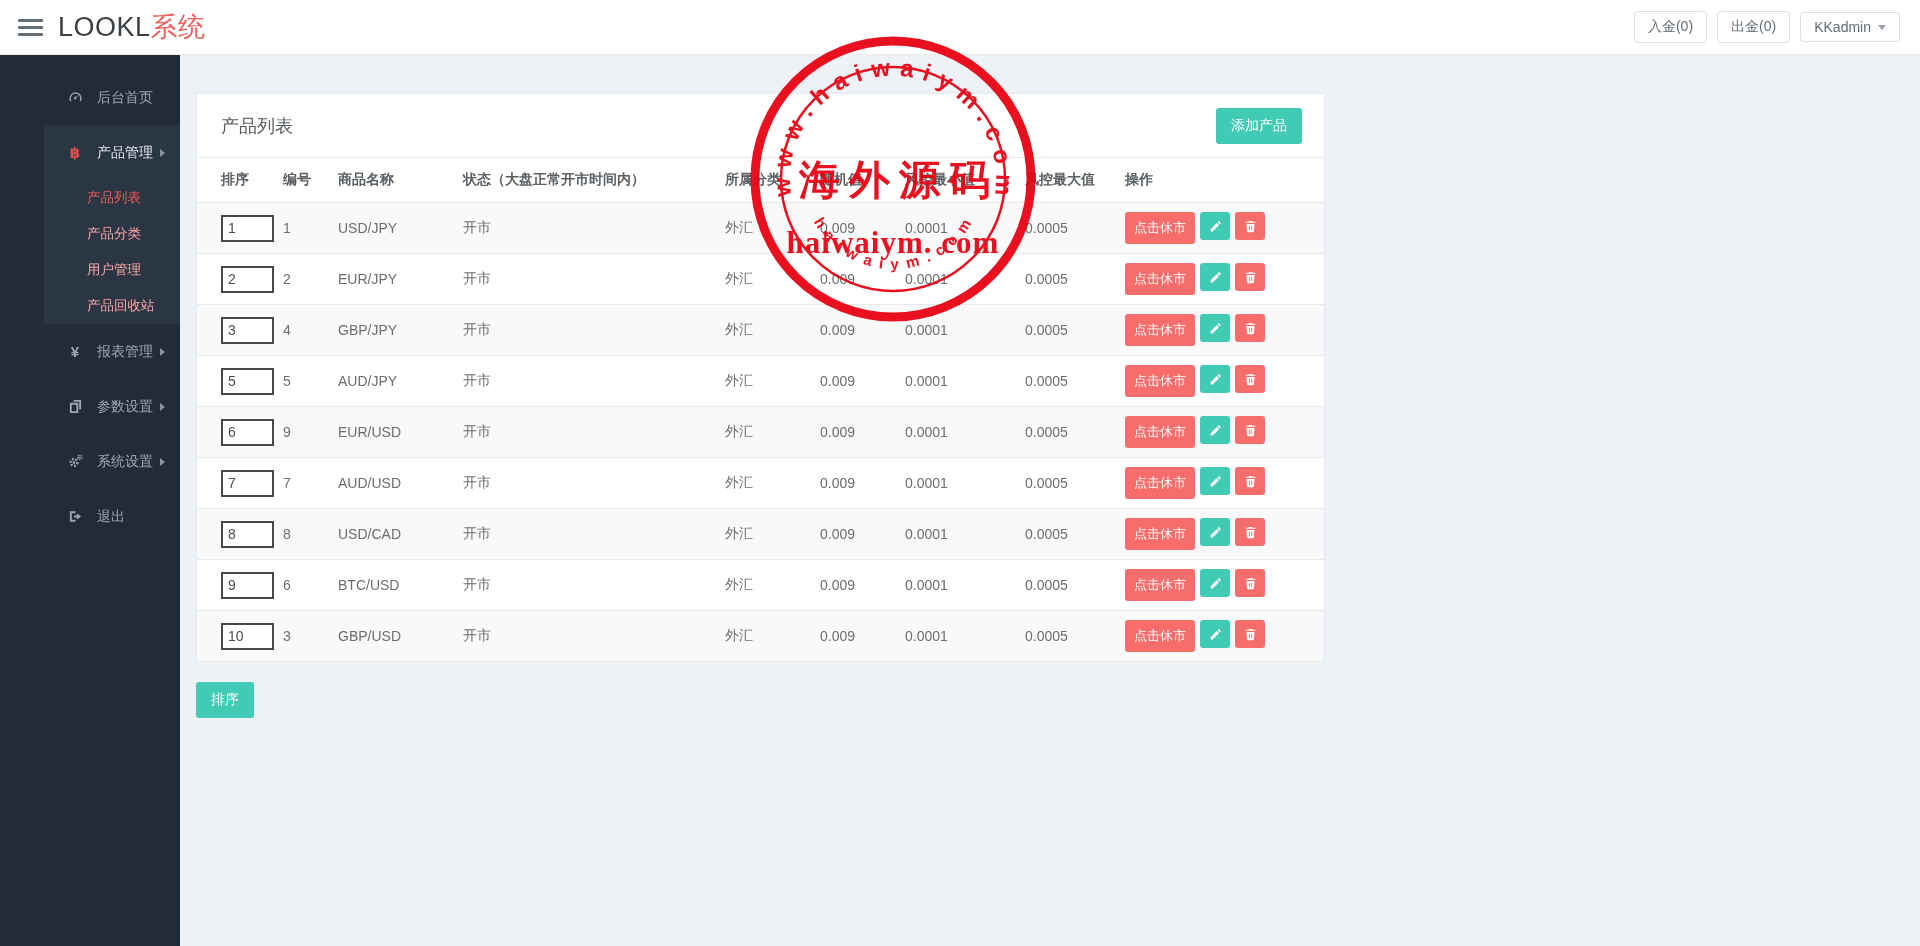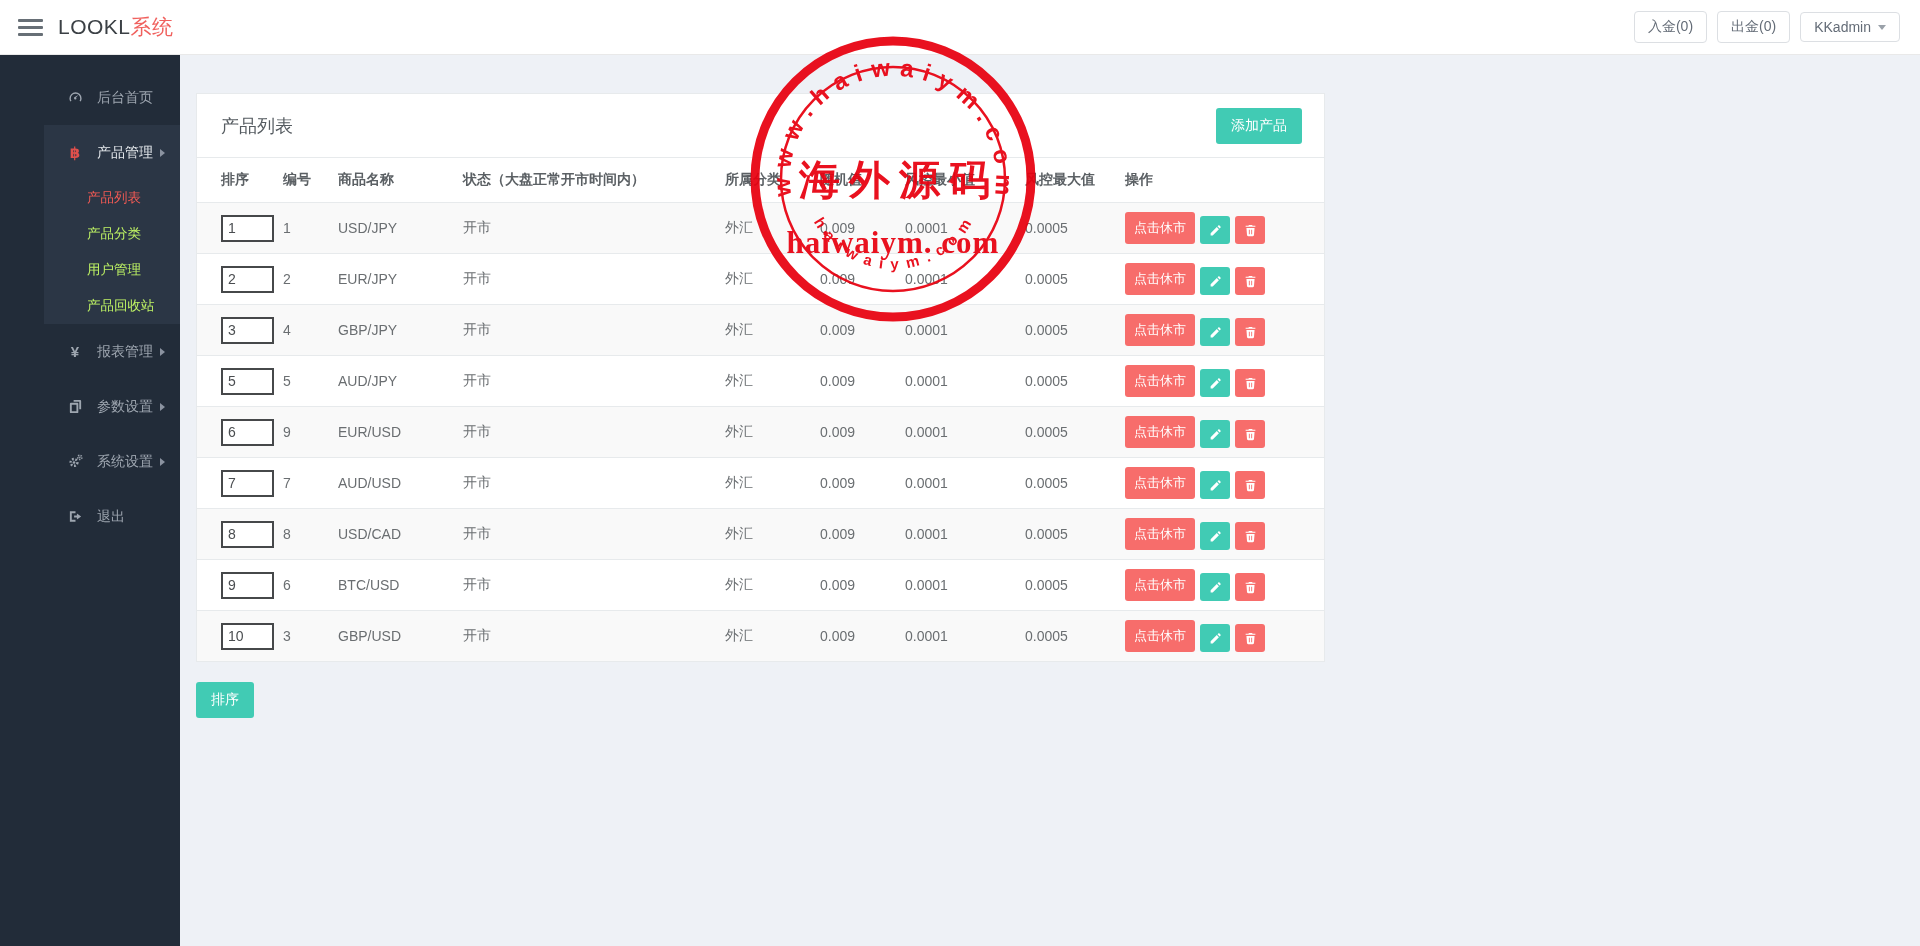--- a/index.html
+++ b/index.html
@@ -5,21 +5,21 @@
   * { margin:0; padding:0; box-sizing:border-box; }
   html,body { width:1920px; height:946px; overflow:hidden; }
   body { font-family:"Liberation Sans","DejaVu Sans",sans-serif; background:#eef1f6; position:relative; }
 
   
   .topbar { position:absolute; top:0; left:0; width:1920px; height:55px; background:#fff;
             border-bottom:1px solid #e9e9e9; display:flex; align-items:center; z-index:5; }
   .hamburger { width:25px; height:17px; margin-left:18px; display:flex; flex-direction:column;
                justify-content:space-between; cursor:pointer; }
   .hamburger span { height:3px; background:#676f76; border-radius:1px; }
-  .logo { margin-left:15px; font-size:21px; color:#3b4045; letter-spacing:.5px; }
+  .logo { margin-left:15px; font-size:27px; color:#3b4045; letter-spacing:.5px; }
   .logo .accent { color:#f0615e; }
   .topbar-right { margin-left:auto; margin-right:20px; display:flex; gap:10px; align-items:center; }
   .tb-btn { border:1px solid #dcdfe3; border-radius:4px; background:#fff; color:#646c77;
             font-size:14px; padding:6px 13px; cursor:pointer; display:flex; align-items:center; gap:7px; }
   .caret-down { width:0; height:0; border-left:4px solid transparent; border-right:4px solid transparent;
                 border-top:5px solid #9aa1a9; display:inline-block; }
 
   
   .sidebar { position:absolute; top:55px; left:0; width:180px; height:891px; background:#222c39; z-index:4; }
   .side-nav { padding-top:15px;padding-left:44px; }
@@ -27,21 +27,21 @@
                color:#9ea6b0; font-size:14px; cursor:pointer; position:relative; }
   .side-item .s-icon { width:20px; display:flex; justify-content:center; align-items:center;
                        margin-right:12px; font-size:14px; }
   .side-item .s-icon svg { width:15px; height:15px; fill:currentColor; }
   .side-group.open { background:#2b3645; }
   .side-group.open > .side-item { color:#e4e8ec; }
   .chev { position:absolute; right:15px; width:0; height:0;
           border-top:4px solid transparent; border-bottom:4px solid transparent;
           border-left:5px solid #8b93a0; }
   .side-sub-item { height:36px; display:flex; align-items:center; padding-left:43px;
-                   color:#bef264; font-size:13.5px; cursor:pointer; }
+                   color:#fca5a5; font-size:13.5px; cursor:pointer; }
   .side-sub-item.active { color:#f25a54; }
 
   
   .main { position:absolute; left:180px; top:55px; width:1740px; height:891px; background:#eef1f6;
           padding:38px 0 0 16px; }
   .card { width:1129px; background:#fff; border:1px solid #e7eaec; }
   .card-head { height:64px; display:flex; align-items:center; padding:0 22px 0 24px;
                border-bottom:1px solid #e7eaec; }
   .card-title { font-size:18px; color:#555b60; }
   .btn-teal { margin-left:auto; background:#41cbb4; color:#fff; border:none; border-radius:3px;
@@ -49,21 +49,21 @@
 
   table { width:100%; border-collapse:collapse; table-layout:fixed; }
   thead th { text-align:left; font-size:14px; font-weight:bold; color:#5b6064;
              padding:13px 8px 13px 0; }
   thead th:first-child, tbody td:first-child { padding-left:24px; }
   tbody td { font-size:14px; color:#6a6e71; padding:9px 8px 9px 0; height:46px;
              border-top:1px solid #e7eaec; }
   tbody tr:nth-child(odd) { background:#f9f9f9; }
   .sort-input { width:53px; height:27px; border:2px solid #46484a; background:#fff;
                 font-size:14px; color:#4a4d50; padding:1px 5px; font-family:inherit; }
-  .act { display:flex; align-items:flex-end; gap:5px; }
+  .act { display:flex; align-items:flex-start; gap:5px; }
   .btn-close-mkt { background:#f76d6b; color:#fff; border:none; border-radius:3px;
                    font-size:13px; padding:7px 9px; cursor:pointer; white-space:nowrap; }
   .btn-sq { width:30px; height:28px; border:none; border-radius:3px; cursor:pointer;
             display:flex; align-items:center; justify-content:center; }
   .btn-sq.teal { background:#41cbb4; } .btn-sq.red { background:#f76d6b; }
   .btn-sq svg { width:13px; height:13px; fill:#fff; }
 
   .sort-btn { display:inline-block; margin-top:20px; background:#41cbb4; color:#fff; border:none;
               border-radius:3px; font-size:14px; padding:9px 15px; cursor:pointer; }
 

